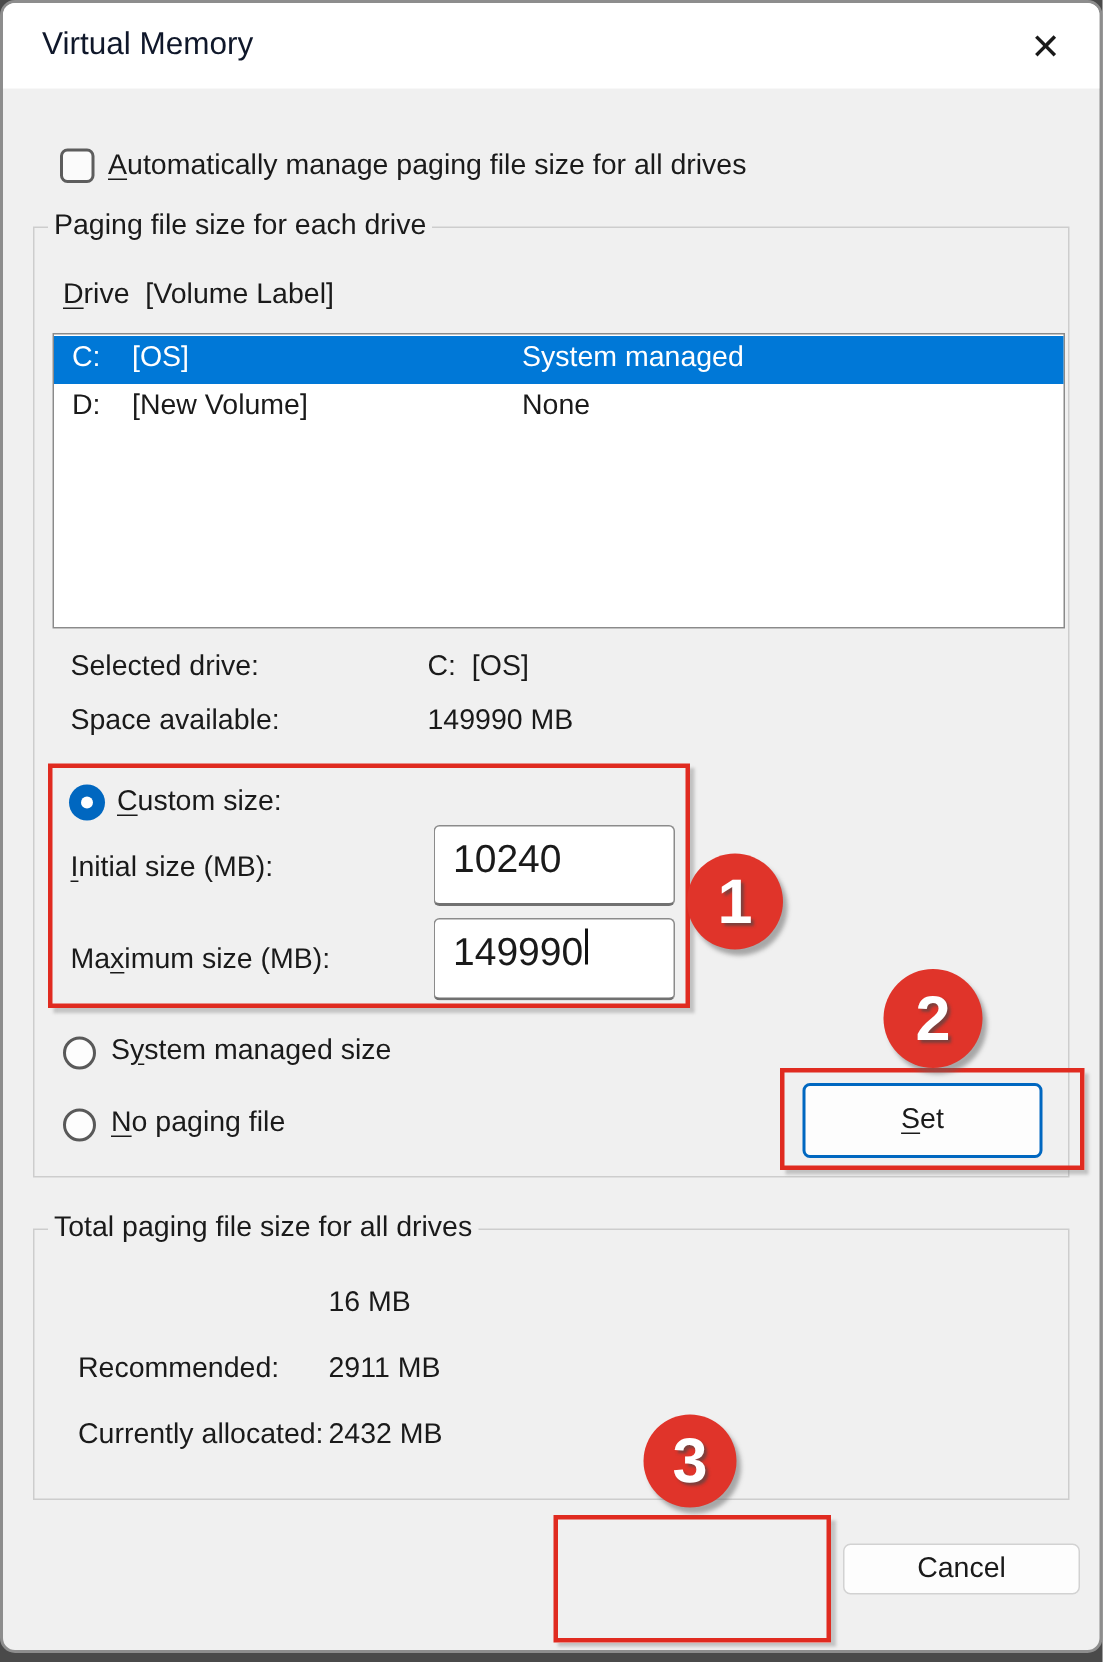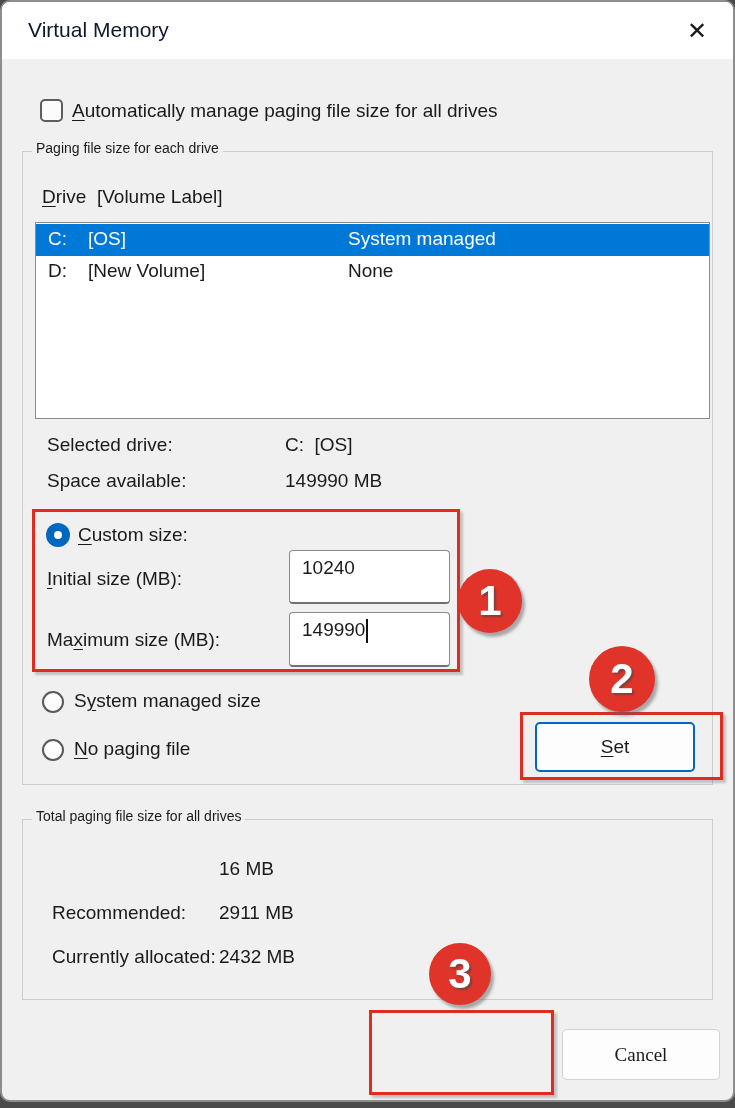--- a/index.html
+++ b/index.html
@@ -48,21 +48,21 @@
   .group {
     position: absolute;
     border: 1px solid #cdcdcd;
     background: transparent;
   }
   .group1 { left: 20px; top: 149px; width: 691px; height: 634px; }
   .group2 { left: 20px; top: 817px; width: 691px; height: 181px; }
   .group-title {
     position: absolute; top: -12px; left: 9px;
     background: #f0f0f0; padding: 0 4px;
-    font-size: 14px; white-space: pre;
+    font-size: 19px; white-space: pre;
   }
 
   
   .listbox {
     position: absolute; left: 33px; top: 220px;
     width: 675px; height: 197px;
     background: #ffffff; border: 1px solid #8a8a8a;
   }
   .list-row { position: absolute; left: 0; right: 0; height: 32px; font-size: 19px; }
   .list-row .cell { position: absolute; top: 4px; white-space: pre; }
@@ -71,21 +71,21 @@
   .cell-drive  { left: 12px; }
   .cell-volume { left: 52px; }
   .cell-size   { left: 312px; }
 
   
   .textbox {
     position: absolute; left: 287px; width: 161px;
     background: #ffffff;
     border: 1px solid #8b8b8b; border-bottom: 2px solid #717171;
     border-radius: 4px;
-    font-size: 19px; padding: 6px 0 0 12px;
+    font-size: 26px; padding: 6px 0 0 12px;
     white-space: pre;
   }
   .caret {
     display: inline-block; width: 2px; height: 24px;
     background: #111; vertical-align: text-top; margin-left: 1px;
   }
 
   
   .radio {
     position: absolute; width: 22px; height: 22px; border-radius: 50%;
@@ -102,21 +102,21 @@
 
   
   .btn {
     position: absolute;
     background: #fdfdfd; border: 1px solid #d2d2d2; border-radius: 5px;
     display: flex; align-items: center; justify-content: center;
     font-size: 19px; color: #1a1a1a;
   }
   .btn-set { left: 533px; top: 720px; width: 160px; height: 50px; border: 2px solid #0067c0; align-items: center; }
   .btn-ok { left: 383px; top: 1027px; width: 159px; height: 51px; }
-  .btn-cancel { left: 560px; top: 1027px; width: 158px; height: 51px; font-family: Liberation Serif, serif; }
+  .btn-cancel { left: 560px; top: 1027px; width: 158px; height: 34px; }
 
   
   .anno-box {
     position: absolute; border: 3px solid #e02b20;
     box-shadow: 3px 3px 2px rgba(110,110,110,0.35);
     pointer-events: none;
   }
   .anno-box1 { left: 30px; top: 507px; width: 428px; height: 163px; }
   .anno-box2 { left: 518px; top: 710px; width: 203px; height: 68px; }
   .anno-box3 { left: 367px; top: 1008px; width: 185px; height: 85px; }

